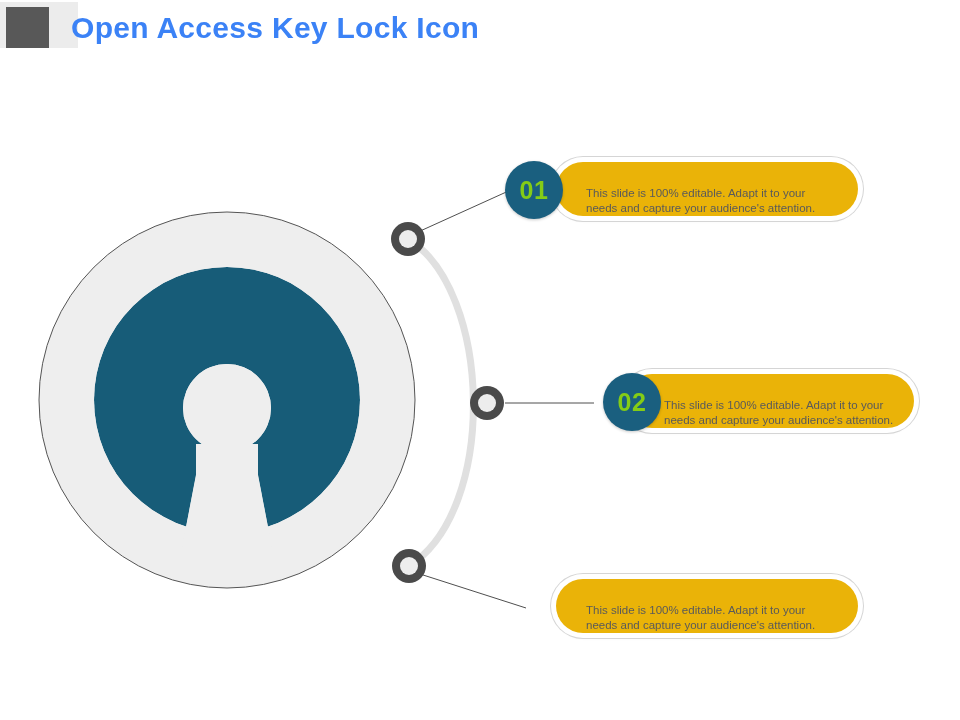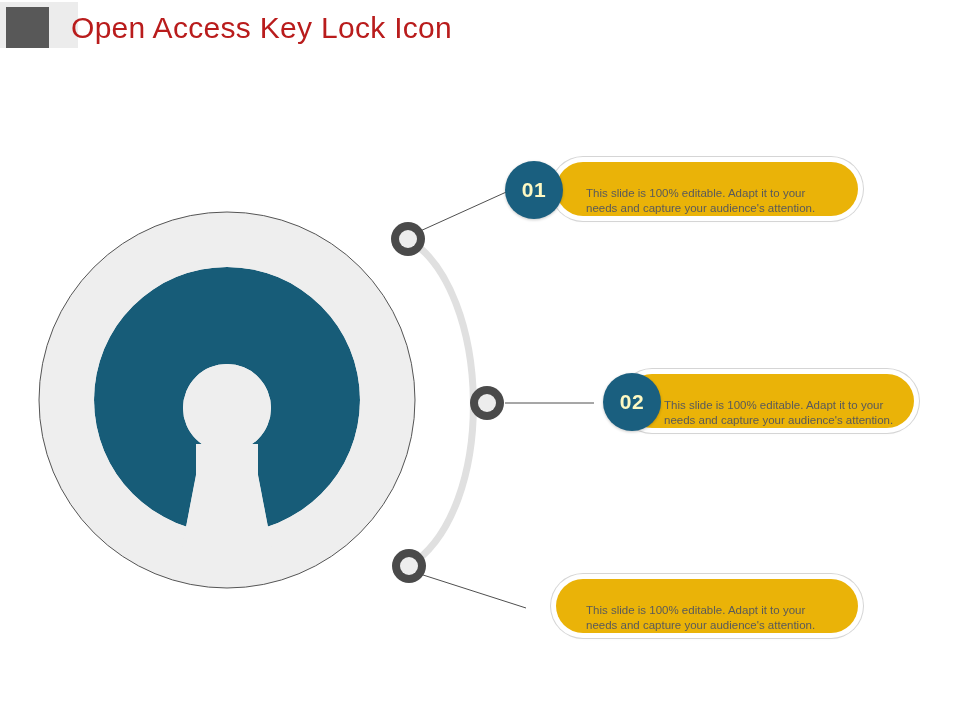--- a/index.html
+++ b/index.html
@@ -37,47 +37,47 @@
     width: 43px;
     height: 41px;
     background: #585858;
   }
   .slide-title {
     position: absolute;
     left: 71px;
     top: 8px;
     font-size: 30px;
     line-height: 40px;
-    color: #b91c1c;
-    font-weight: 400;
+    color: #3b82f6;
+    font-weight: 700;
     letter-spacing: 0.3px;
     white-space: nowrap;
   }
 
   
   #graphics {
     position: absolute;
     left: 0;
     top: 0;
     width: 960px;
     height: 720px;
   }
 
   
   .badge {
     position: absolute;
     width: 58px;
     height: 58px;
     border-radius: 50%;
     background: #1a5f7f;
-    color: #fef9c3;
+    color: #84cc16;
     display: flex;
     align-items: center;
     justify-content: center;
-    font-size: 21px;
+    font-size: 25px;
     font-weight: 700;
     letter-spacing: 0.5px;
     box-shadow: 0 1px 3px rgba(0,0,0,0.22);
     z-index: 6;
   }
   #badge-01 { left: 505px; top: 161px; }
   #badge-02 { left: 603px; top: 373px; }
   #badge-03 { left: 505px; top: 578px; }
 
   

